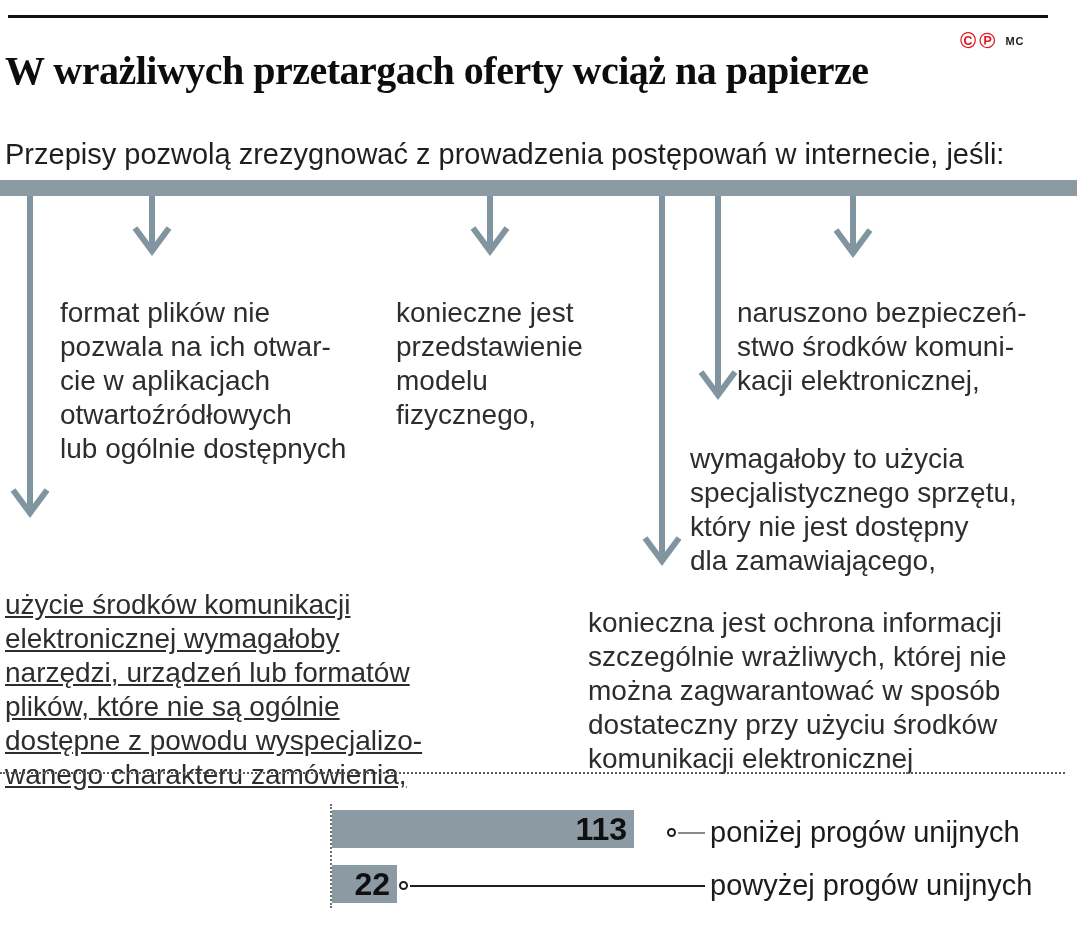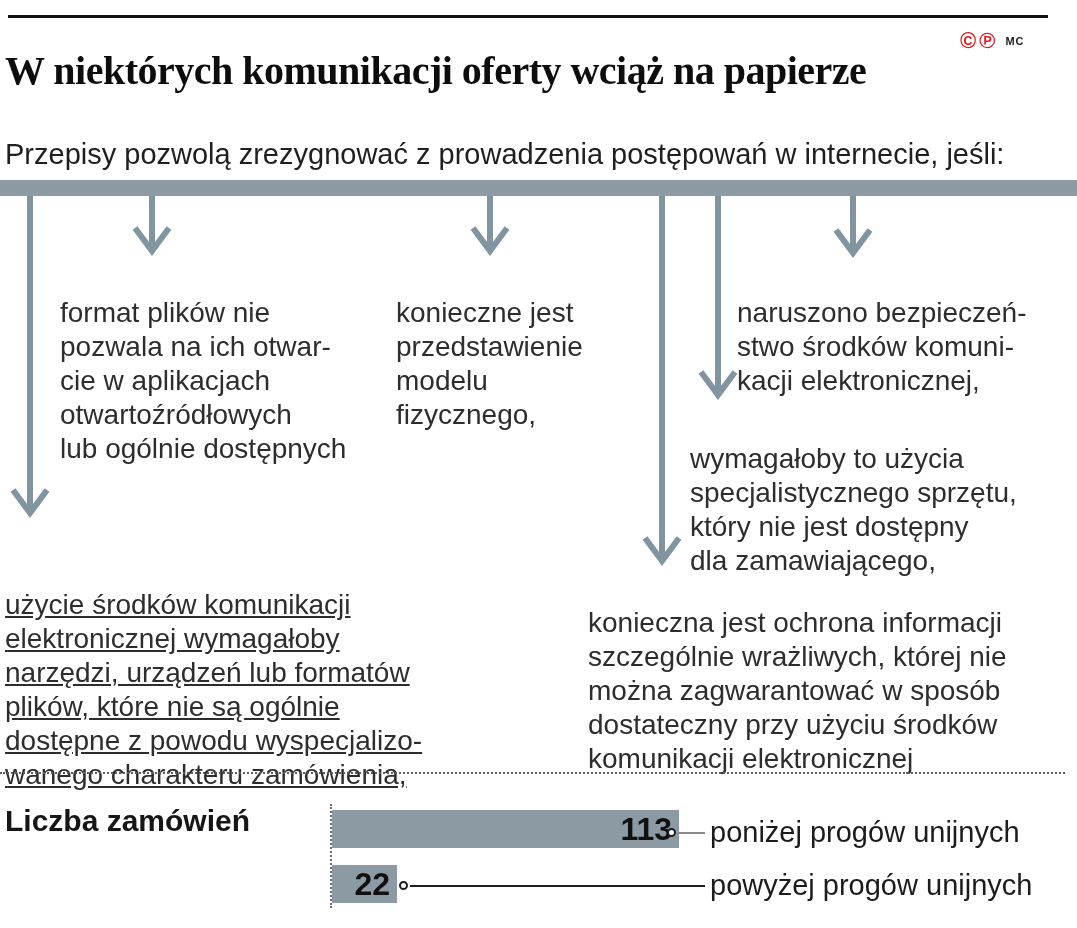--- a/index.html
+++ b/index.html
@@ -90,21 +90,21 @@
 <body>
 
 <div class="top-rule"></div>
 
 <div class="credit">
   <span class="sym">©</span>
   <span class="sym">℗</span>
   <span class="mc">MC</span>
 </div>
 
-<h1 class="title">W niektórych komunikacji oferty wciąż na papierze</h1>
+<h1 class="title">W wrażliwych przetargach oferty wciąż na papierze</h1>
 
 <p class="subtitle">Przepisy pozwolą zrezygnować z prowadzenia postępowań w internecie, jeśli:</p>
 
 <div class="hband"></div>
 
 <svg class="arrow a1" width="44" height="320" viewBox="0 0 44 320">
     <path d="M22 0 V316 M5 294 L22 317 L39 294"></path>
   </svg>
 <svg class="arrow a2" width="44" height="58" viewBox="0 0 44 58">
     <path d="M22 0 V54 M5 32 L22 55 L39 32"></path>
@@ -146,26 +146,25 @@
 wanego charakteru zamówienia,</div>
 <div class="branch b-info">konieczna jest ochrona informacji
 szczególnie wrażliwych, której nie
 można zagwarantować w sposób
 dostateczny przy użyciu środków
 komunikacji elektronicznej</div>
 
 <div class="dotted-sep"></div>
 
 <div class="chart-title">
-  <div>Liczba zamówień</div>
 </div>
 
 <div class="axis-dotted"></div>
 
-<div class="bar bar1" style="width: 347px;">
+<div class="bar bar1" style="width: 302px;">
   <span class="bar-value">113</span>
 </div>
 <div class="bar bar2" style="width: 65px;">
   <span class="bar-value">22</span>
 </div>
 
 <span class="conn-circle c1"></span>
 <span class="conn-circle c2"></span>
 <span class="conn-line l1"></span>
 <span class="conn-line l2"></span>

